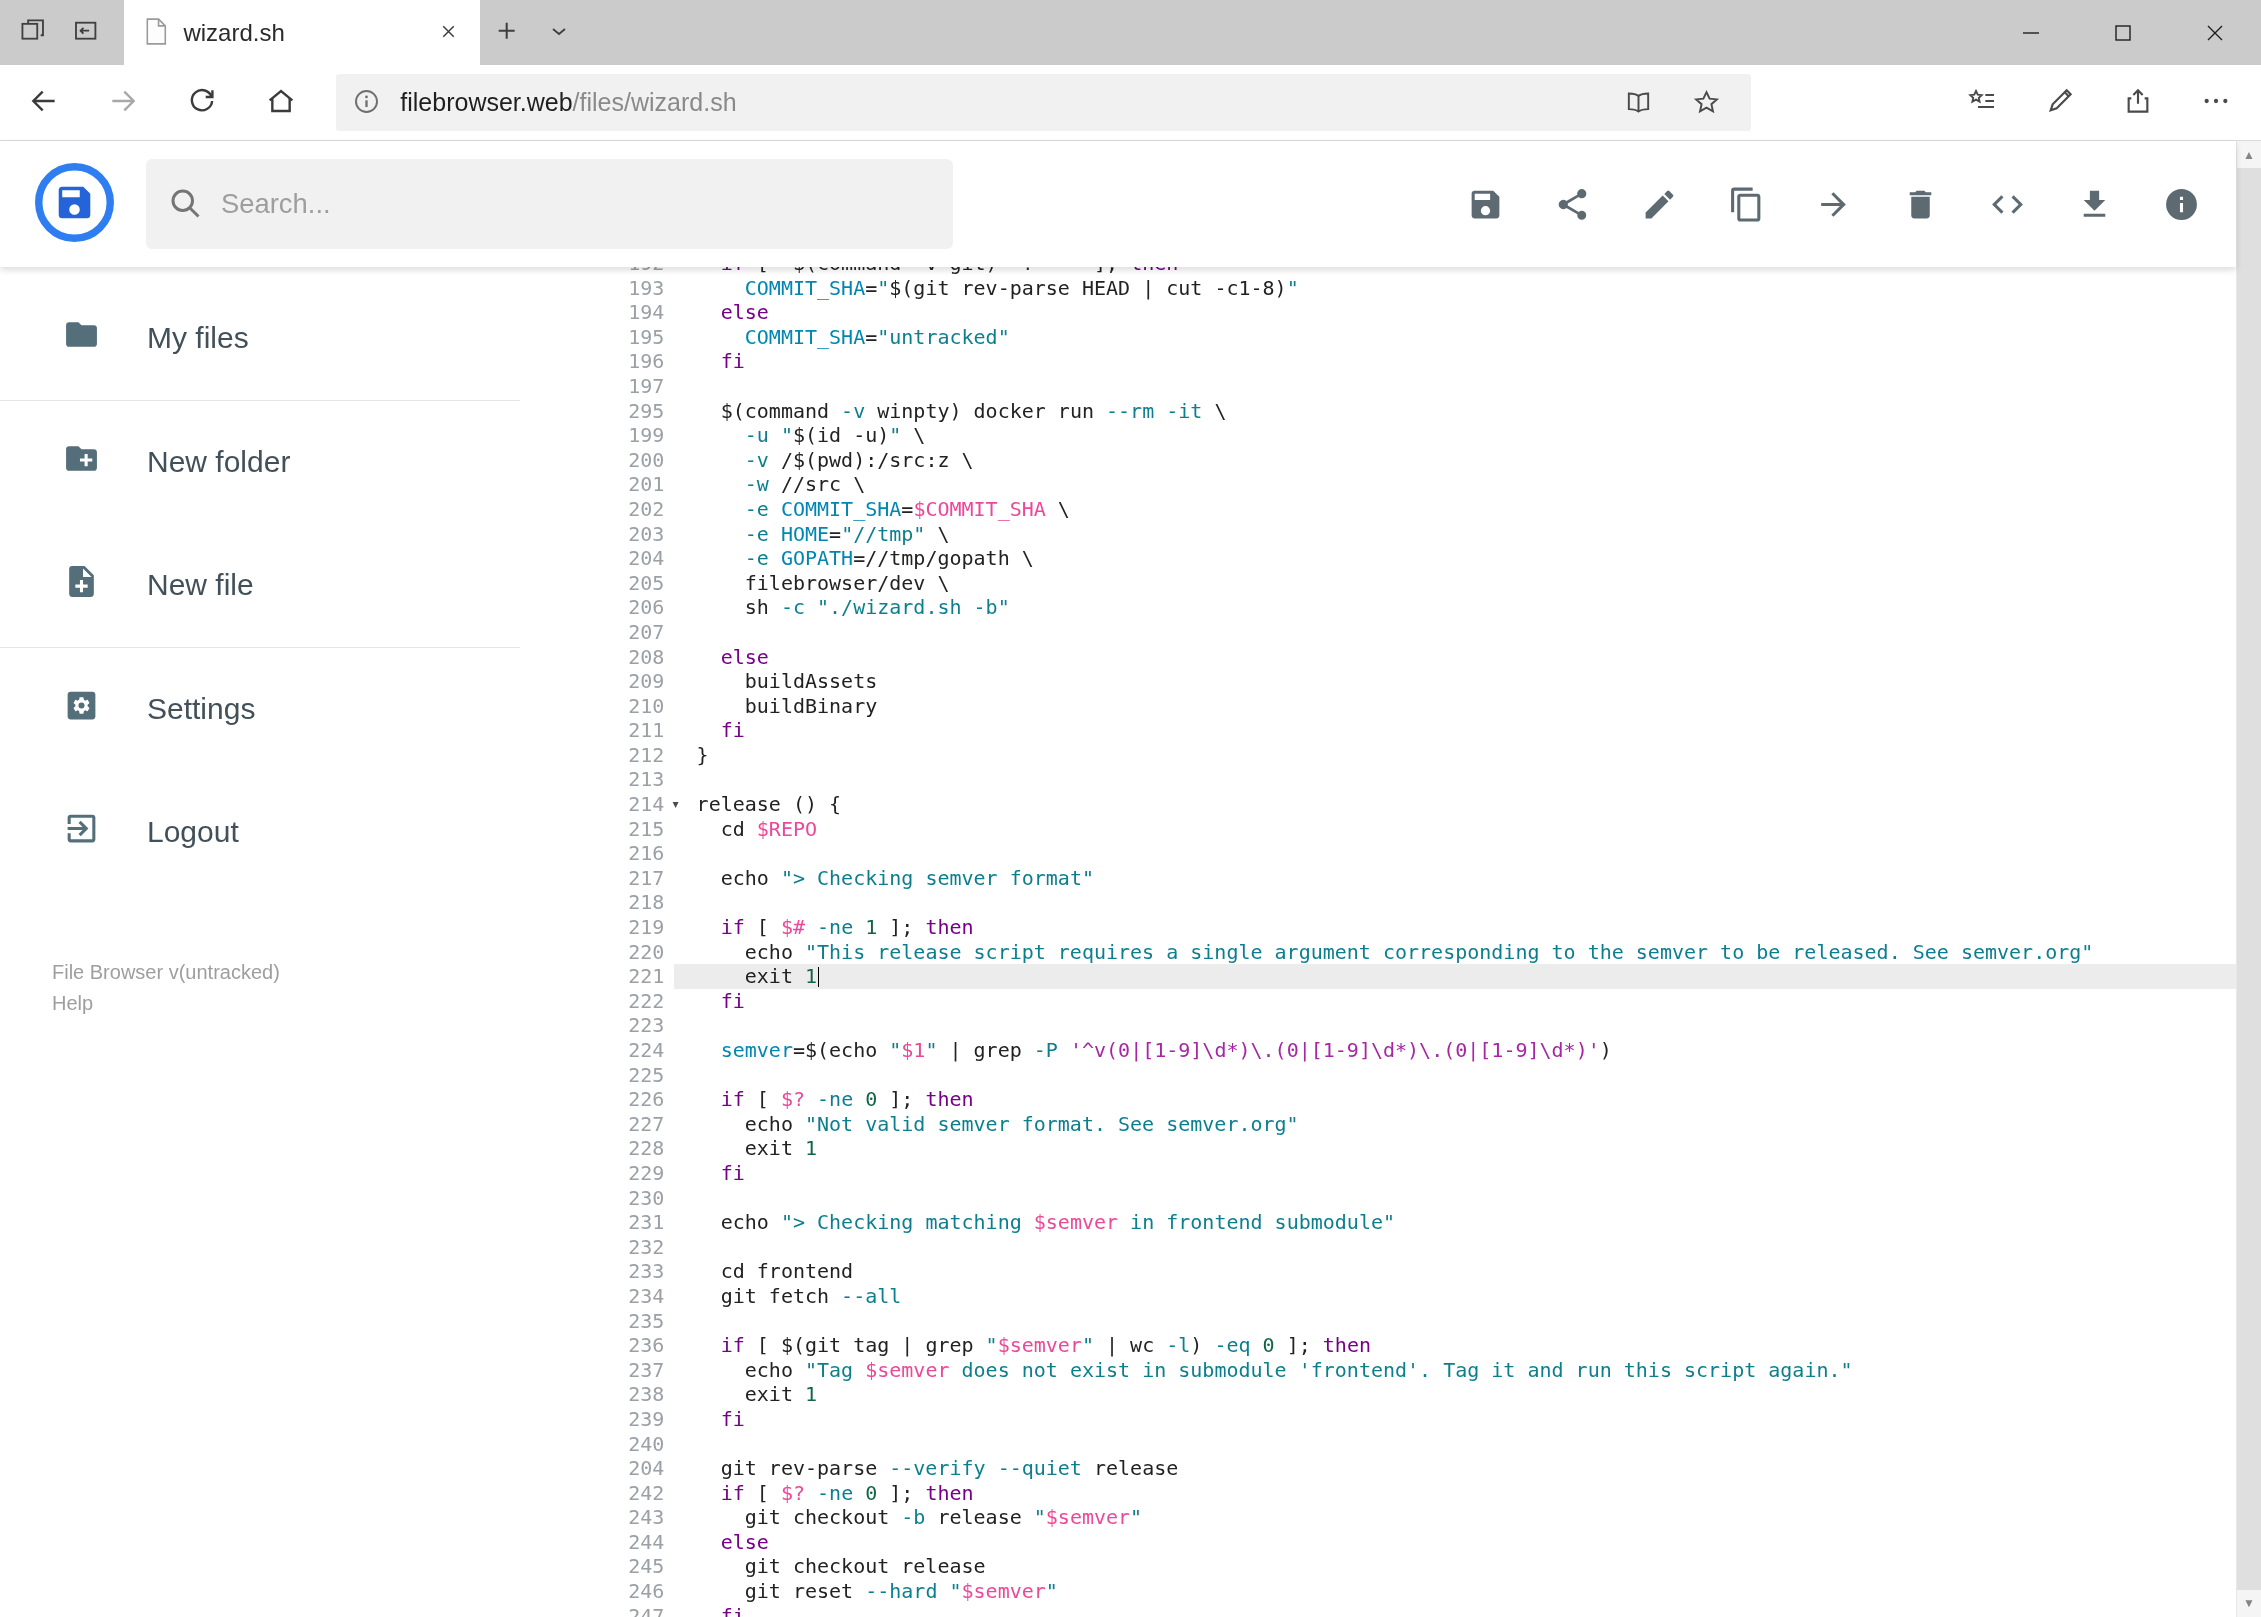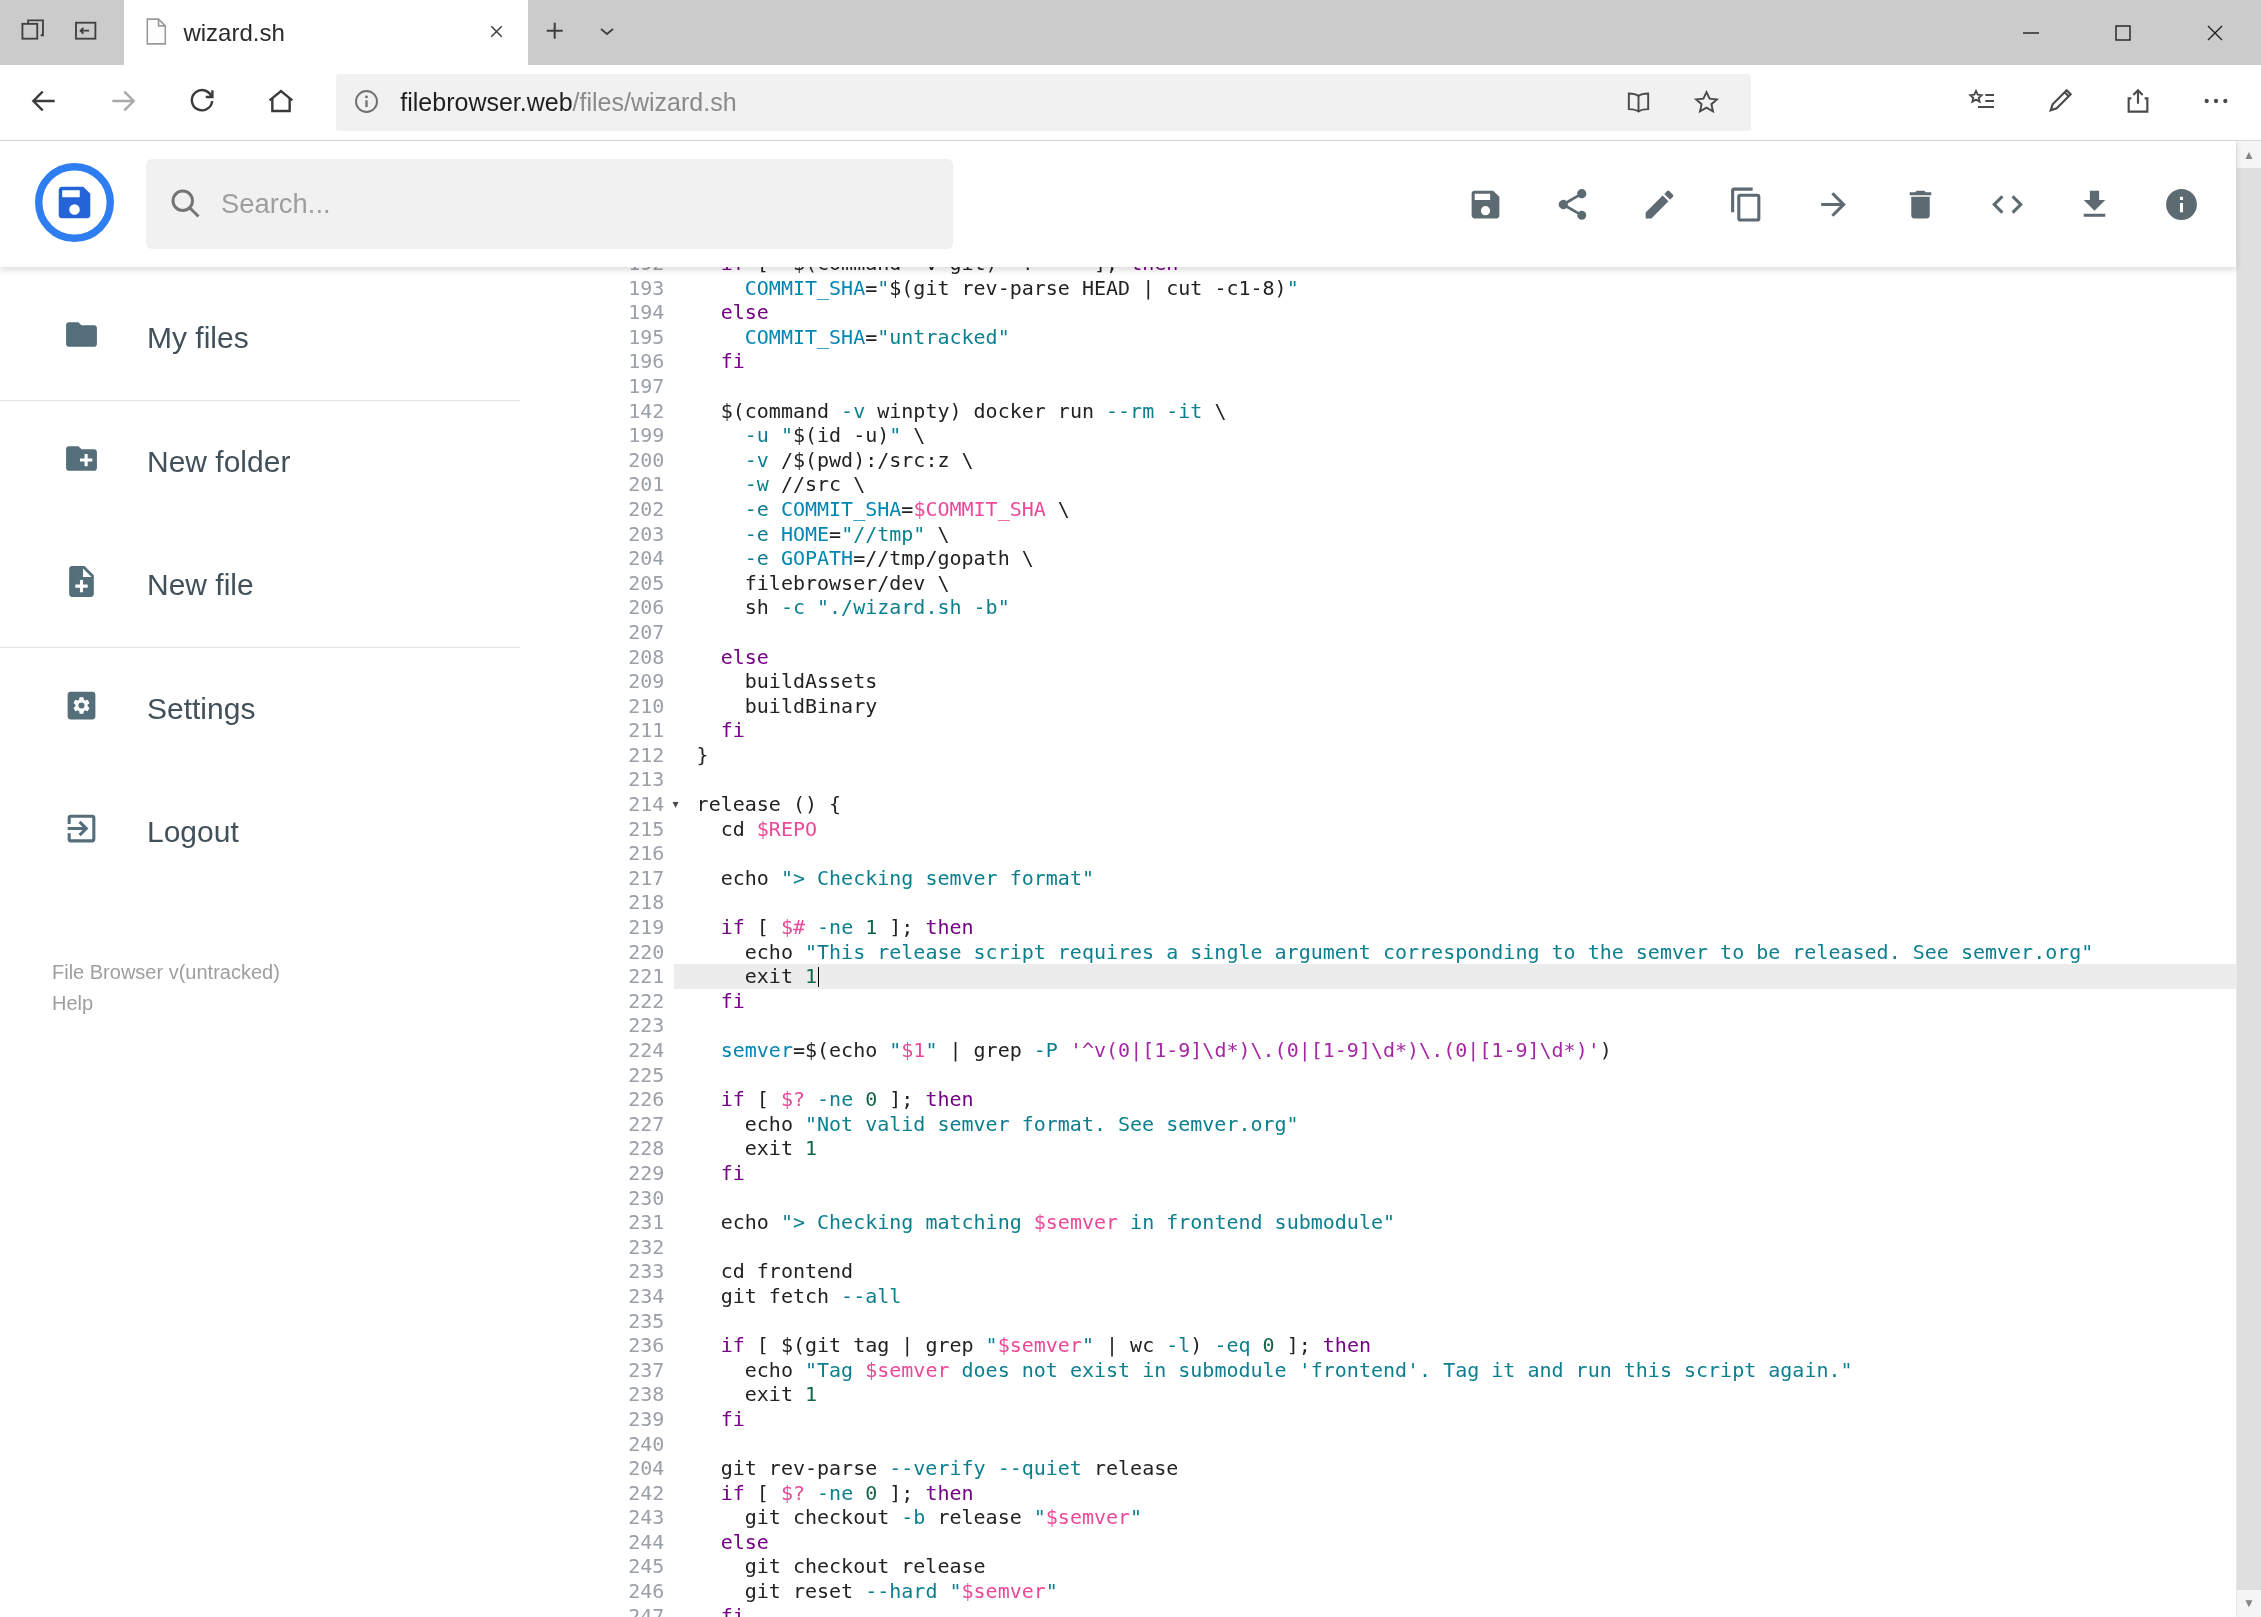--- a/index.html
+++ b/index.html
@@ -3,21 +3,21 @@
 <meta charset="utf-8">
 <style>
   *{box-sizing:border-box;margin:0;padding:0}
   html,body{background:#fff}
   body{font-family:"Liberation Sans",sans-serif;overflow:hidden}
   .window{position:relative;width:2261px;height:1617px;background:#fff;overflow:hidden}
 
   
   .tabstrip{height:65px;background:#cbcbcb;display:flex;align-items:stretch}
   .ts-btn{width:53px;display:flex;align-items:center;justify-content:center;cursor:default}
-  .tab{width:404px;margin-left:11.3px;background:#fff;display:flex;align-items:center;gap:16px;padding:0 21px}
+  .tab{width:356px;margin-left:11.3px;background:#fff;display:flex;align-items:center;gap:16px;padding:0 21px}
   .tab-title{flex:1;font-size:24px;color:#2b2b2b;white-space:nowrap;overflow:hidden}
   .win-controls{margin-left:auto;display:flex}
   .wc{width:92px;display:flex;align-items:center;justify-content:center}
 
   
   .toolbar{height:76px;background:#fff;border-bottom:0.8px solid #dadada;display:flex;align-items:center}
   .nav-btn{width:79px;height:75px;display:flex;align-items:center;justify-content:center}
   .addressbar{margin-left:16px;width:1415px;height:57px;background:#f1f1f1;border-radius:3.2px;display:flex;align-items:center;padding:0 16px;gap:11.3px}
   .url{flex:1;font-size:25px;margin-left:8px;white-space:nowrap;overflow:hidden}
   .url .host{color:#1f1f1f}
@@ -323,21 +323,21 @@
             </div>
             <div class="row">
               <span class="ln">196</span>
               <span class="lc">  <span class="t-kw">fi</span></span>
             </div>
             <div class="row">
               <span class="ln">197</span>
               <span class="lc"></span>
             </div>
             <div class="row">
-              <span class="ln">142</span>
+              <span class="ln">295</span>
               <span class="lc">  $(command <span class="t-flag">-v</span> winpty) docker run <span class="t-flag">--rm</span> <span class="t-flag">-it</span> \</span>
             </div>
             <div class="row">
               <span class="ln">199</span>
               <span class="lc">    <span class="t-flag">-u</span> <span class="t-str">"</span><span class="t-pln">$(id -u)</span><span class="t-str">"</span> \</span>
             </div>
             <div class="row">
               <span class="ln">200</span>
               <span class="lc">    <span class="t-flag">-v</span> /$(pwd):/src:z \</span>
             </div>

